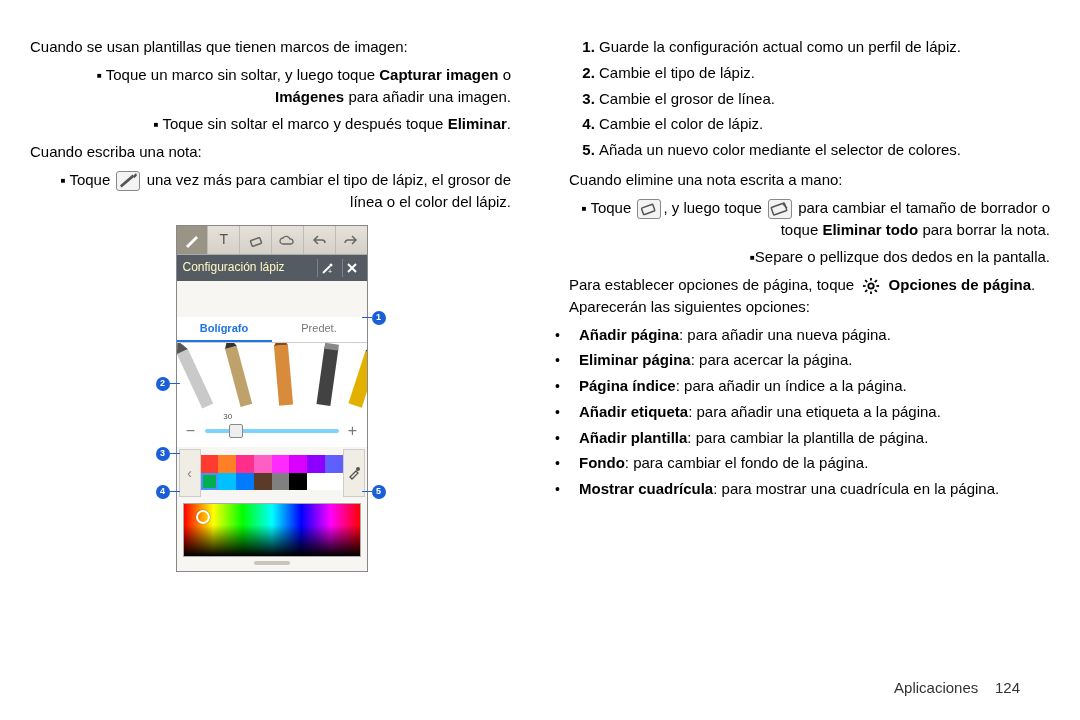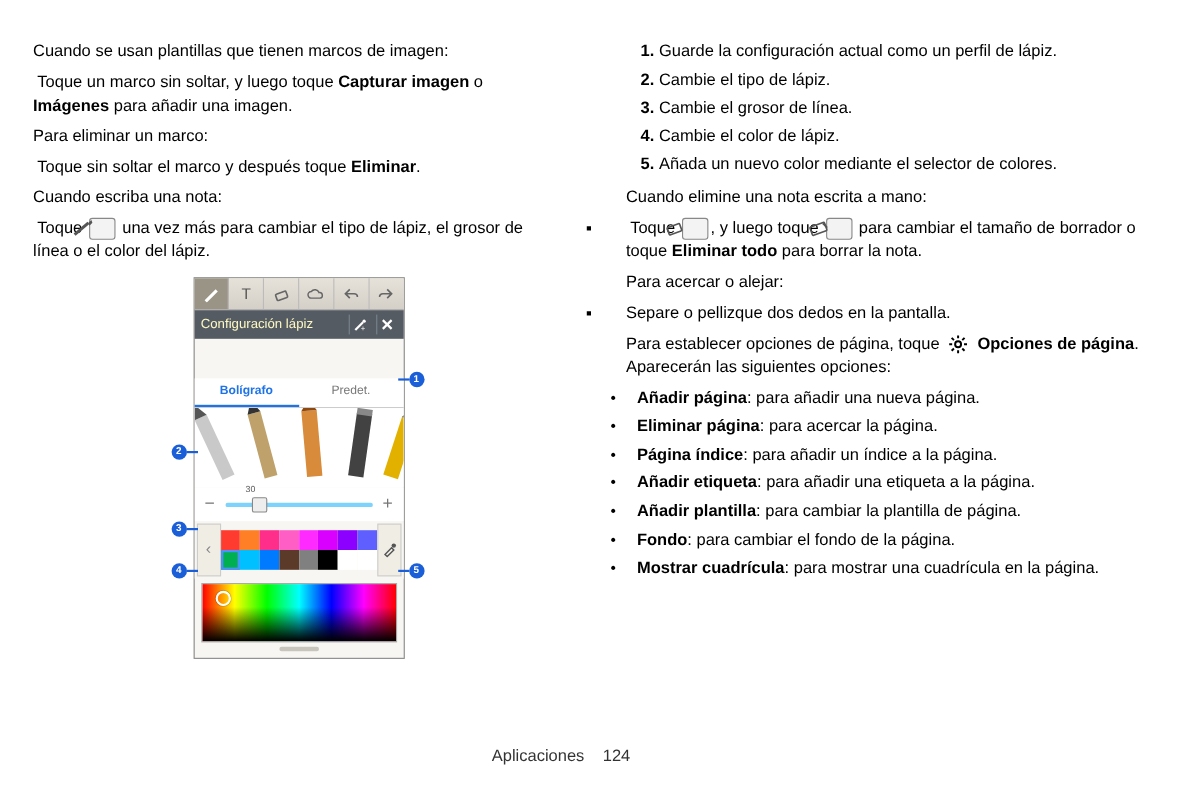--- a/index.html
+++ b/index.html
@@ -18,21 +18,21 @@
     padding: 36px 30px 0 30px;
     gap: 58px;
     box-sizing: border-box;
     height: 100%;
   }
   .col {
     width: 50%;
     line-height: 1.45;
   }
   .para { margin: 0 0 6px 0; }
-  .indent1 { text-indent: -18px; }
+  .indent1 { text-indent: -18px; text-align: right; }
   .indent-bullet::before {
     content: "■";
     display: inline-block;
     width: 18px;
     font-size: 8px;
     vertical-align: 2px;
   }
   .indent-dot::before {
     content: "•";
     display: inline-block;
@@ -173,39 +173,38 @@
   .lead.l1{top:92px;right:14px;width:10px;}
   .lead.l2{top:158px;left:14px;width:10px;}
   .lead.l3{top:228px;left:14px;width:10px;}
   .lead.l4{top:266px;left:14px;width:10px;}
   .lead.l5{top:266px;right:14px;width:10px;}
 
   .footer {
     position:absolute;
     bottom:24px;
     width:1080px;
-    text-align:center;
+    text-align:right;
     padding-right:60px;
     box-sizing:border-box;
     font-size:15px;
     color:#333;
   }
 </style>
 </head>
 <body>
 
 <div class="page">
 
   <div class="col">
     <p class="para">Cuando se usan plantillas que tienen marcos de imagen:</p>
     <p class="para indent1 indent-bullet">
       <span>Toque un marco sin soltar, y luego toque </span><b>Capturar imagen</b><span> o </span><b>Imágenes</b><span> para añadir una imagen.</span>
     </p>
 
-    <p class="para">Para eliminar un marco:</p>
     <p class="para indent1 indent-bullet">
       <span>Toque sin soltar el marco y después toque </span><b>Eliminar</b><span>.</span>
     </p>
 
     <p class="para">Cuando escriba una nota:</p>
     <p class="para indent1 indent-bullet">
       <span>Toque </span><span class="inline-icon">
         <svg viewBox="0 0 24 20">
             <line x1="4" y1="16" x2="18" y2="4" stroke="#555" stroke-width="3"></line>
             <polygon points="18,4 21,1 22,4 19,7" fill="#555"></polygon>
@@ -352,21 +351,20 @@
     <p class="para">Cuando elimine una nota escrita a mano:</p>
     <p class="para indent1 indent-bullet">
       <span>Toque </span><span class="inline-icon"><svg viewBox="0 0 22 18">
             <rect x="4" y="6" width="12" height="7" rx="1" fill="none" stroke="#555" stroke-width="1.5" transform="rotate(-20 10 9)"></rect>
           </svg></span><span>, y luego toque </span><span class="inline-icon"><svg viewBox="0 0 22 18">
             <rect x="3" y="5" width="14" height="8" rx="1" fill="none" stroke="#555" stroke-width="1.5" transform="rotate(-20 10 9)"></rect>
             <path d="M14 4 l4 4" stroke="#555" stroke-width="1.5"></path>
           </svg></span><span> para cambiar el tamaño de borrador o toque </span><b>Eliminar todo</b><span> para borrar la nota.</span>
     </p>
 
-    <p class="para">Para acercar o alejar:</p>
     <p class="para indent1 indent-bullet">Separe o pellizque dos dedos en la pantalla.</p>
 
     <p class="para">
       <span>Para establecer opciones de página, toque </span><span class="inline-icon" style="border:none;background:transparent;"><svg viewBox="0 0 20 20">
             <circle cx="10" cy="10" r="3" fill="none" stroke="#000" stroke-width="2"></circle>
             <g stroke="#000" stroke-width="2">
               <line x1="10" y1="1" x2="10" y2="4"></line>
               <line x1="10" y1="16" x2="10" y2="19"></line>
               <line x1="1" y1="10" x2="4" y2="10"></line>
               <line x1="16" y1="10" x2="19" y2="10"></line>

